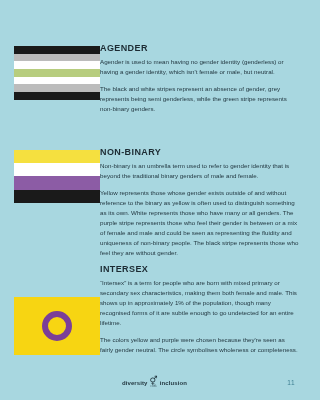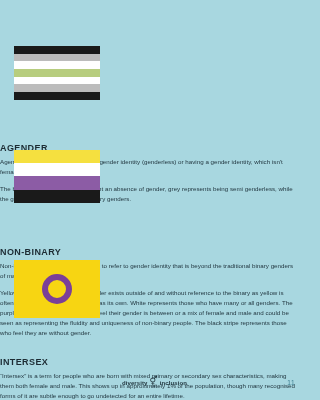--- a/index.html
+++ b/index.html
@@ -22,21 +22,20 @@
     box-sizing: border-box;
   }
 
   
   .section {
     position: absolute;
     left: 0;
     width: 309px;
     display: flex;
     align-items: flex-start;
-    flex-direction: column;
   }
   .flag-col {
     width: 100px;
     flex: 0 0 100px;
     padding-left: 14px;
     box-sizing: border-box;
     padding-top: 2px;
   }
   .text-col {
     flex: 1 1 auto;
@@ -178,21 +177,21 @@
         <span class="stripe" style="background:#1a1a1a"></span>
       </div>
     </div>
     <div class="text-col">
       <h2 class="heading">NON-BINARY</h2>
       <p class="para">Non-binary is an umbrella term used to refer to gender identity that is beyond the traditional binary genders of male and female.</p>
       <p class="para">Yellow represents those whose gender exists outside of and without reference to the binary as yellow is often used to distinguish something as its own. White represents those who have many or all genders. The purple stripe represents those who feel their gender is between or a mix of female and male and could be seen as representing the fluidity and uniqueness of non-binary people. The black stripe represents those who feel they are without gender.</p>
     </div>
   </div>
 
-  <div class="section" style="top:258px;">
+  <div class="section" style="top:265px;align-items:flex-end;">
     <div class="flag-col">
       <div class="flag-intersex" style="background:#f7d512">
         <span class="ring" style="border:6px solid #7b3f98"></span>
       </div>
     </div>
     <div class="text-col">
       <h2 class="heading">INTERSEX</h2>
       <p class="para">“Intersex” is a term for people who are born with mixed primary or secondary sex characteristics, making them both female and male. This shows up in approximately 1% of the population, though many recognised forms of it are subtle enough to go undetected for an entire lifetime.</p>
       <p class="para">The colors yellow and purple were chosen because they're seen as fairly gender neutral.  The circle symbolises wholeness or completeness.</p>
     </div>

